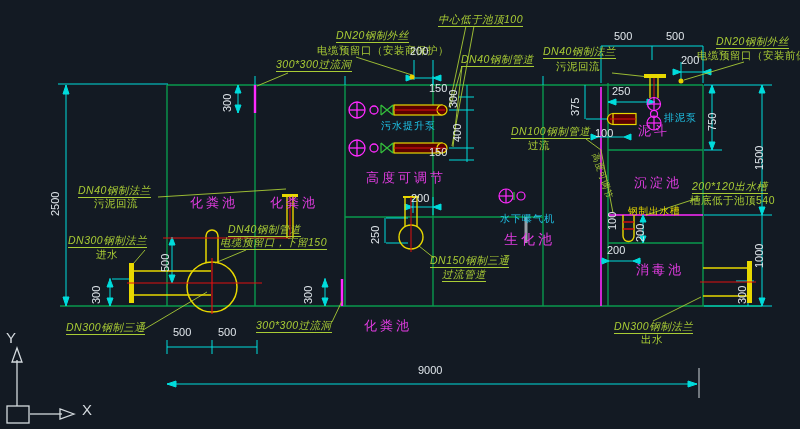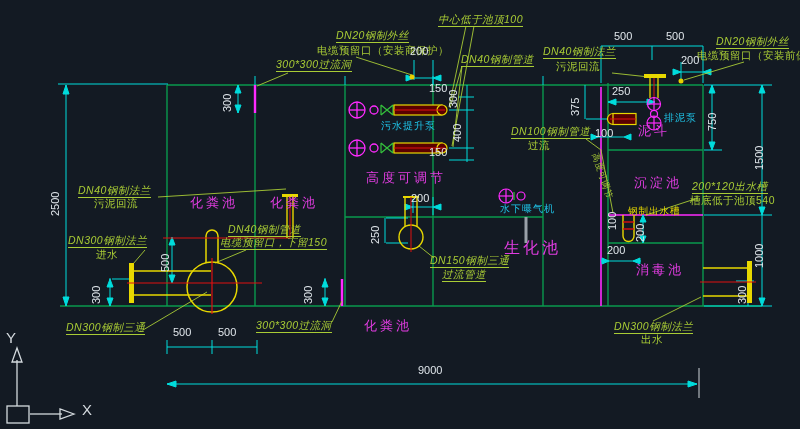--- a/index.html
+++ b/index.html
@@ -259,27 +259,27 @@
       <line x1="30" y1="414" x2="62" y2="414"></line>
       <path d="M74 414 l-14 -5 l0 10 z" fill="none"></path>
       <rect x="7" y="406" width="22" height="17"></rect>
     </g>
   </svg>
 
   <div class="t room" style="left:190px;top:196px">化粪池</div>
   <div class="t room" style="left:270px;top:196px">化粪池</div>
   <div class="t room" style="left:364px;top:319px">化粪池</div>
   <div class="t room" style="left:366px;top:171px">高度可调节</div>
-  <div class="t room" style="left:504px;top:240px;font-size:16px">生化池</div>
+  <div class="t room" style="left:504px;top:232px;font-size:14px">生化池</div>
   <div class="t room" style="left:634px;top:176px">沉淀池</div>
   <div class="t room" style="left:638px;top:124px">泥斗</div>
   <div class="t room" style="left:636px;top:263px">消毒池</div>
 
   <div class="t equip" style="left:381px;top:121px">污水提升泵</div>
-  <div class="t equip" style="left:500px;top:204px">水下曝气机</div>
+  <div class="t equip" style="left:500px;top:214px">水下曝气机</div>
   <div class="t equip" style="left:664px;top:113px">排泥泵</div>
   <div class="t ylbl" style="left:628px;top:206px">钢制出水槽</div>
 
   <div class="t lbl lbl-u" style="left:438px;top:14px">中心低于池顶100</div>
   <div class="t lbl lbl-u" style="left:336px;top:30px">DN20钢制外丝</div>
   <div class="t lbl" style="left:317px;top:45px">电缆预留口（安装商保护）</div>
   <div class="t lbl lbl-u" style="left:276px;top:59px">300*300过流洞</div>
   <div class="t lbl lbl-u" style="left:461px;top:54px">DN40钢制管道</div>
   <div class="t lbl lbl-u" style="left:543px;top:46px">DN40钢制法兰</div>
   <div class="t lbl" style="left:556px;top:61px">污泥回流</div>

